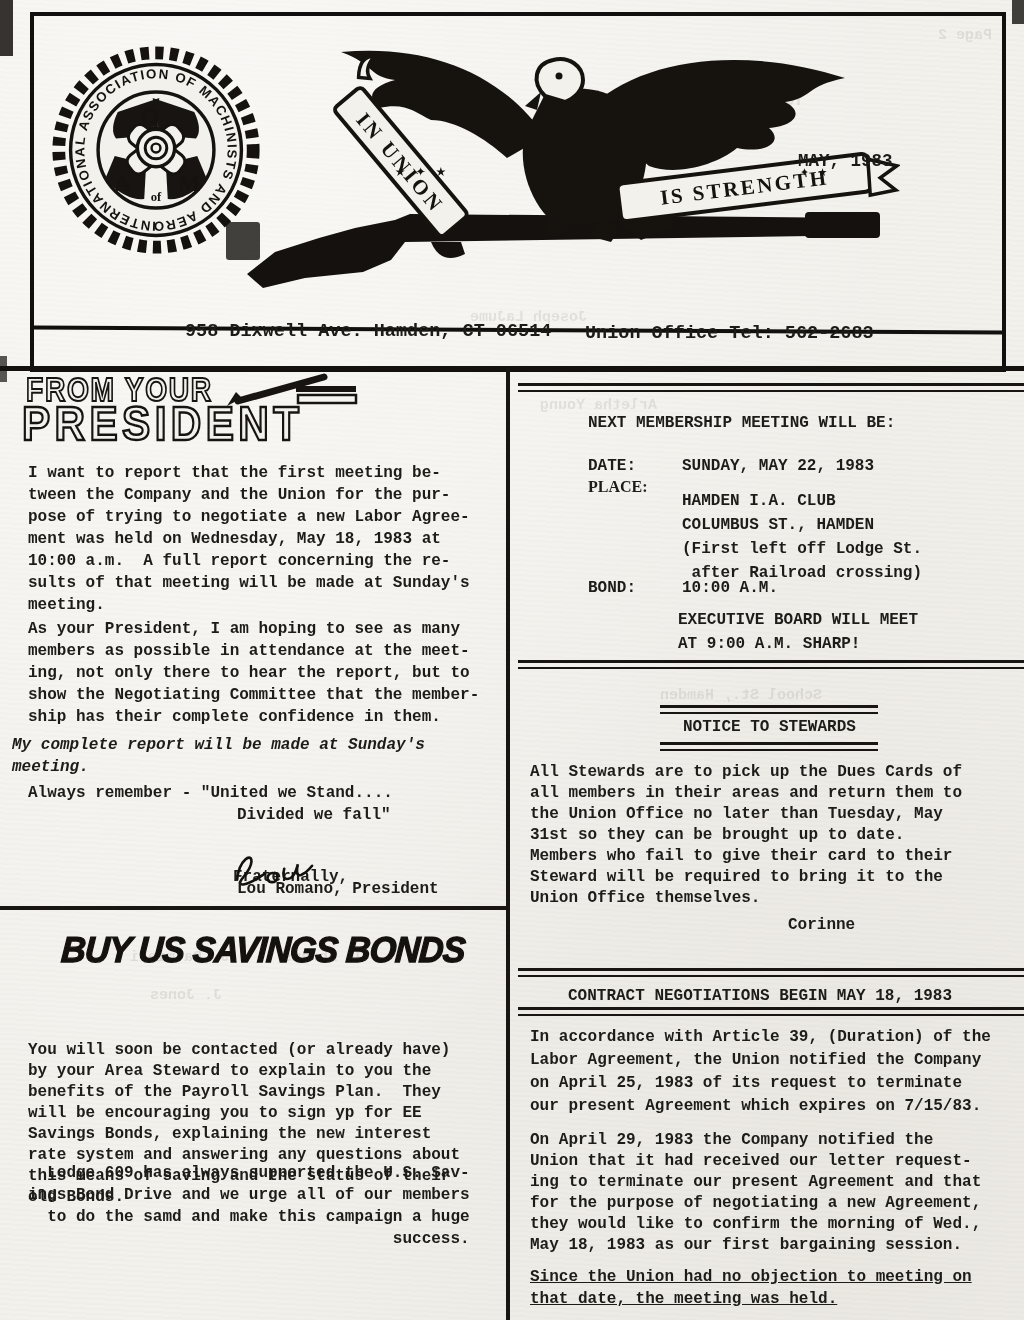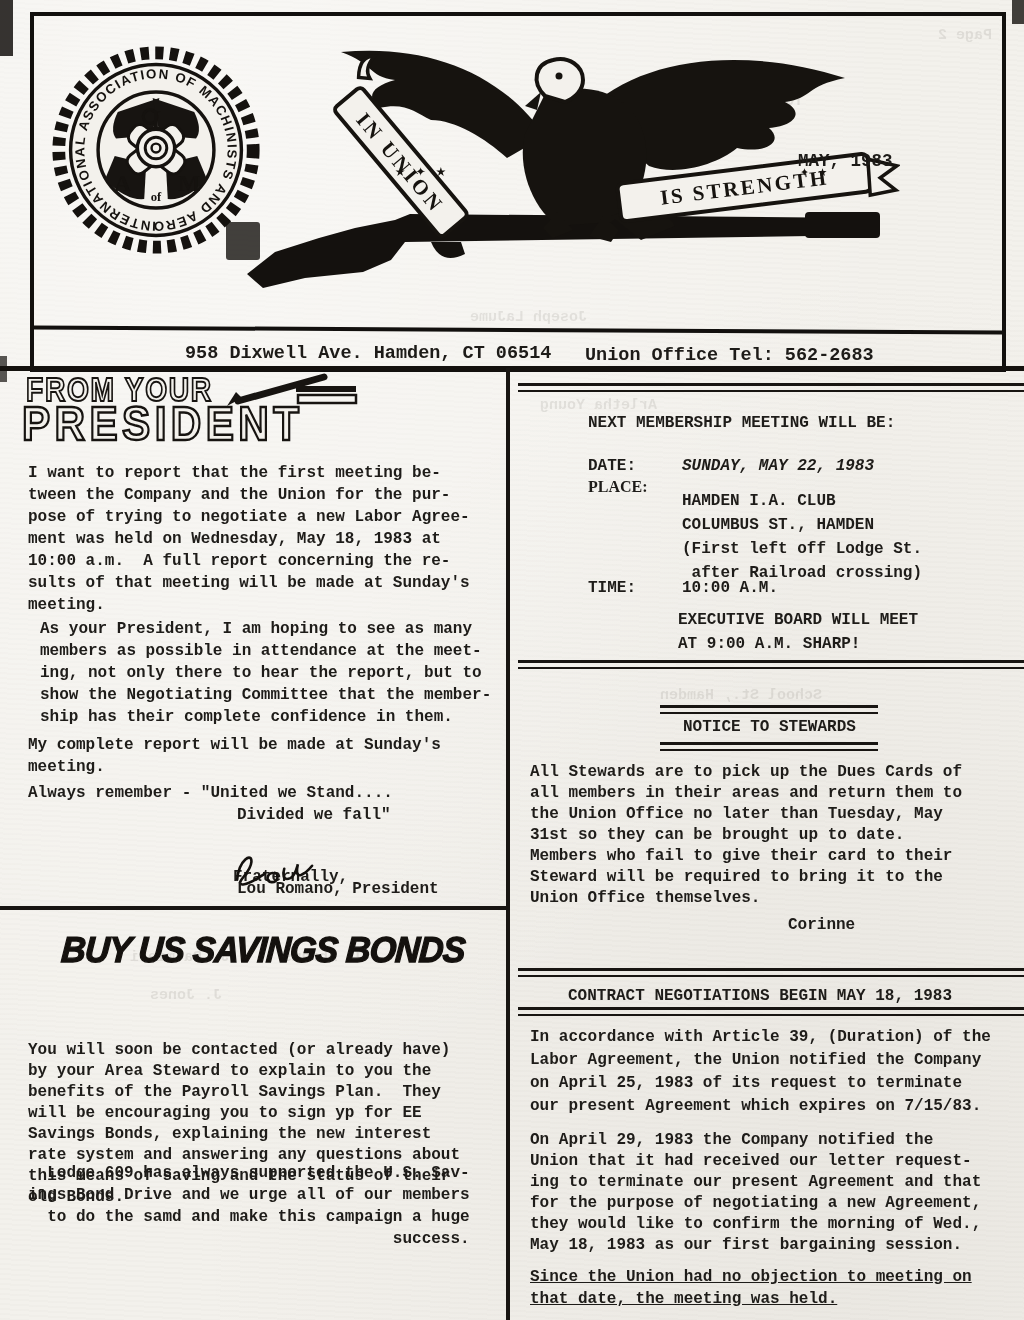--- a/index.html
+++ b/index.html
@@ -17,21 +17,21 @@
   .abs{position:absolute;}
   
   .frame{position:absolute;left:30px;top:12px;width:968px;height:352px;border:4px solid #12100e;}
   .frame-innerline{position:absolute;left:0;top:312px;width:100%;height:4px;background:#12100e;transform:rotate(.3deg);}
   .masthead-date{position:absolute;left:798px;top:150px;font:700 17.5px/22px "Liberation Mono",monospace;}
   .paper-title{
     position:absolute;left:398px;top:263px;width:600px;text-align:center;
     font:700 45px/50px "DejaVu Serif", serif;letter-spacing:.5px;color:#14110e;
     text-shadow:1px 0 0 #14110e, 0 1px 0 #14110e;
   }
-  .addr-strip{position:absolute;left:0;top:336px;width:912px;height:38px;}
+  .addr-strip{position:absolute;left:0;top:314px;width:912px;height:38px;}
   .addr{position:absolute;left:185px;top:6px;font:700 18.5px/24px "Liberation Mono",monospace;}
   .phone{position:absolute;left:585px;top:8px;font:700 18.5px/24px "Liberation Mono",monospace;}
   .full-rule{position:absolute;left:0;top:366px;width:1024px;height:5px;background:#14110e;}
   .col-divider{position:absolute;left:506px;top:368px;width:4px;height:952px;background:#181512;}
   
   .dbl{position:absolute;height:4px;border-top:3px solid #181512;border-bottom:2px solid #181512;}
   .thick-rule{position:absolute;left:0;top:906px;width:506px;height:4px;background:#181512;}
   
   .h-fromyour{
     position:absolute;left:26px;top:372px;
@@ -176,26 +176,26 @@
     <rect x="74" y="25" width="58" height="8" fill="none" stroke="#171411" stroke-width="2.5"></rect>
   </svg>
 
   <div class="mono abs" style="left:28px;top:462px;">I want to report that the first meeting be-
 tween the Company and the Union for the pur-
 pose of trying to negotiate a new Labor Agree-
 ment was held on Wednesday, May 18, 1983 at
 10:00 a.m.  A full report concerning the re-
 sults of that meeting will be made at Sunday's
 meeting.</div>
-  <div class="mono abs" style="left:40px;top:618px;">As your President, I am hoping to see as many
+  <div class="mono abs" style="left:28px;top:618px;">As your President, I am hoping to see as many
 members as possible in attendance at the meet-
 ing, not only there to hear the report, but to
 show the Negotiating Committee that the member-
 ship has their complete confidence in them.</div>
-  <div class="mono abs" style="left:28px;top:734px;">My complete report will be made at Sunday's
+  <div class="mono abs" style="left:12px;top:734px;font-style:italic;">My complete report will be made at Sunday's
 meeting.</div>
 
   <div class="mono abs" style="left:28px;top:782px;">Always remember - "United we Stand....</div>
   <div class="mono abs" style="left:237px;top:804px;">Divided we fall"</div>
 
   <div class="mono abs" style="left:233px;top:866px;">Fraternally,</div>
 
   <svg class="abs" style="left:222px;top:846px;transform:rotate(-6deg);" width="100" height="42" viewBox="0 0 100 42">
     <path class="script-sig" d="M14,30 C18,10 32,4 30,14 C28,25 12,32 18,35 C23,37 34,31 42,27"></path>
     <path class="script-sig" d="M50,27 c-6,0 -8,8 -2,9 c6,1 9,-7 4,-9"></path>
@@ -218,29 +218,29 @@
   <div class="mono abs" style="left:28px;top:1162px;text-align:right;">Lodge 609 has always supported the U.S. Sav-
 ings Bond Drive and we urge all of our members
 to do the samd and make this campaign a huge
 success.</div>
 
   <div class="dbl" style="left:518px;top:383px;width:506px;"></div>
 
   <div class="mono abs" style="left:588px;top:412px;">NEXT MEMBERSHIP MEETING WILL BE:</div>
 
   <div class="mono abs" style="left:588px;top:455px;">DATE:</div>
-  <div class="mono abs" style="left:682px;top:455px;font-style:italic;">SUNDAY, MAY 22, 1983</div>
+  <div class="mono abs" style="left:682px;top:455px;">SUNDAY, MAY 22, 1983</div>
 
   <div class="mono abs" style="left:588px;top:476px;font-family:Liberation Serif, serif;">PLACE:</div>
   <div class="mono abs" style="left:682px;top:489px;line-height:24px;">HAMDEN I.A. CLUB
 COLUMBUS ST., HAMDEN
 (First left off Lodge St.
  after Railroad crossing)</div>
 
-  <div class="mono abs" style="left:588px;top:577px;">TIME:</div>
+  <div class="mono abs" style="left:588px;top:577px;">BOND:</div>
   <div class="mono abs" style="left:682px;top:577px;">10:00 A.M.</div>
 
   <div class="mono abs" style="left:678px;top:608px;line-height:24px;">EXECUTIVE BOARD WILL MEET
 AT 9:00 A.M. SHARP!</div>
 
   <div class="dbl" style="left:518px;top:660px;width:506px;"></div>
 
   <div class="dbl" style="left:660px;top:705px;width:218px;"></div>
   <div class="mono abs" style="left:683px;top:716px;">NOTICE TO STEWARDS</div>
   <div class="dbl" style="left:660px;top:742px;width:218px;"></div>

